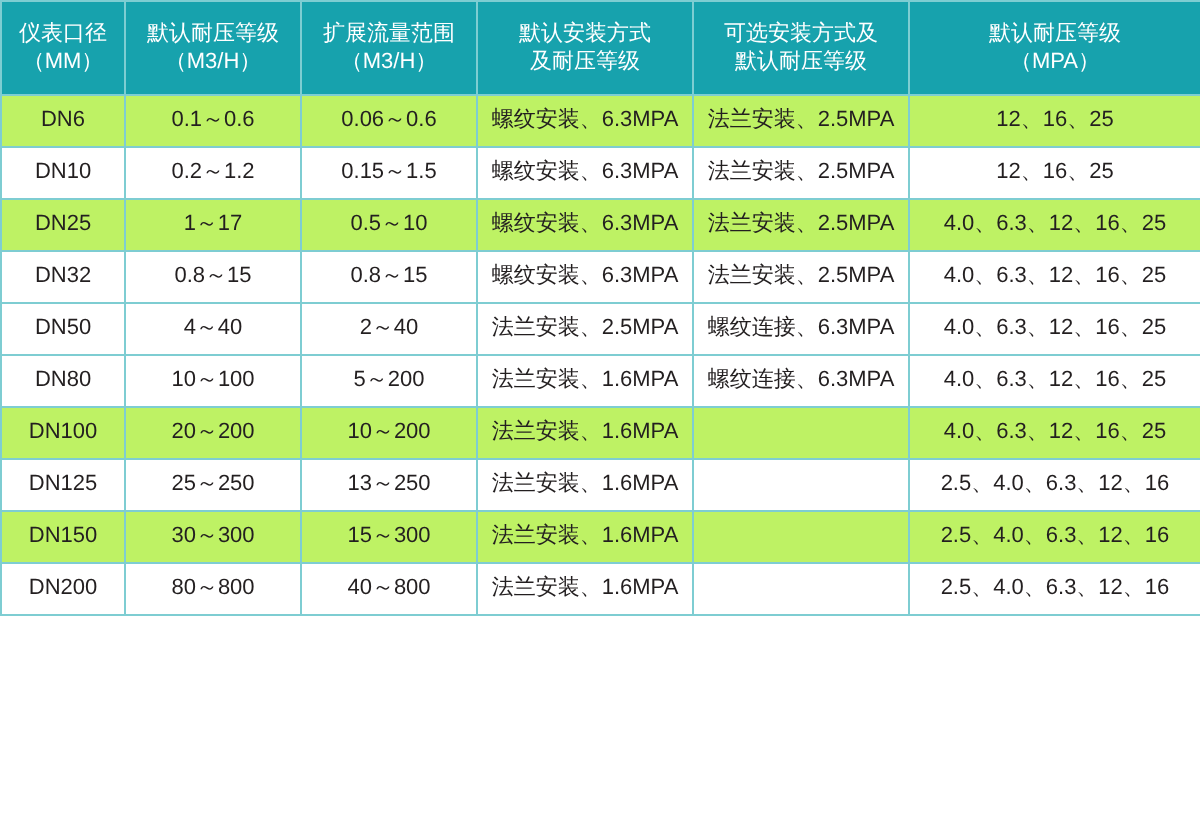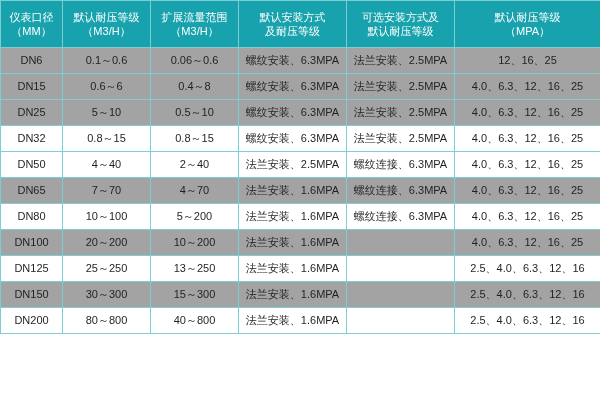--- a/index.html
+++ b/index.html
@@ -39,21 +39,21 @@
   thead th .hl {
     display: block;
   }
   tbody td {
     height: 25px;
     background: #ffffff;
     color: #231f20;
     white-space: nowrap;
   }
   tbody tr.alt td {
-    background: #a3a3a3;
+    background: #bef264;
   }
   .col0 { width: 62px; }
   .col1 { width: 88px; }
   .col2 { width: 88px; }
   .col3 { width: 108px; }
   .col4 { width: 108px; }
   .col5 { width: 146px; }
 </style>
 </head>
 <body>
@@ -97,57 +97,49 @@
   </thead>
   <tbody id="table-body">
       <tr class="alt">
         <td>DN6</td>
         <td>0.1～0.6</td>
         <td>0.06～0.6</td>
         <td>螺纹安装、6.3MPA</td>
         <td>法兰安装、2.5MPA</td>
         <td>12、16、25</td>
       </tr>
-      <tr class="alt">
-        <td>DN15</td>
-        <td>0.6～6</td>
-        <td>0.4～8</td>
+      <tr>
+        <td>DN10</td>
+        <td>0.2～1.2</td>
+        <td>0.15～1.5</td>
         <td>螺纹安装、6.3MPA</td>
         <td>法兰安装、2.5MPA</td>
-        <td>4.0、6.3、12、16、25</td>
+        <td>12、16、25</td>
       </tr>
       <tr class="alt">
         <td>DN25</td>
-        <td>5～10</td>
+        <td>1～17</td>
         <td>0.5～10</td>
         <td>螺纹安装、6.3MPA</td>
         <td>法兰安装、2.5MPA</td>
         <td>4.0、6.3、12、16、25</td>
       </tr>
       <tr>
         <td>DN32</td>
         <td>0.8～15</td>
         <td>0.8～15</td>
         <td>螺纹安装、6.3MPA</td>
         <td>法兰安装、2.5MPA</td>
         <td>4.0、6.3、12、16、25</td>
       </tr>
       <tr>
         <td>DN50</td>
         <td>4～40</td>
         <td>2～40</td>
         <td>法兰安装、2.5MPA</td>
-        <td>螺纹连接、6.3MPA</td>
-        <td>4.0、6.3、12、16、25</td>
-      </tr>
-      <tr class="alt">
-        <td>DN65</td>
-        <td>7～70</td>
-        <td>4～70</td>
-        <td>法兰安装、1.6MPA</td>
         <td>螺纹连接、6.3MPA</td>
         <td>4.0、6.3、12、16、25</td>
       </tr>
       <tr>
         <td>DN80</td>
         <td>10～100</td>
         <td>5～200</td>
         <td>法兰安装、1.6MPA</td>
         <td>螺纹连接、6.3MPA</td>
         <td>4.0、6.3、12、16、25</td>

